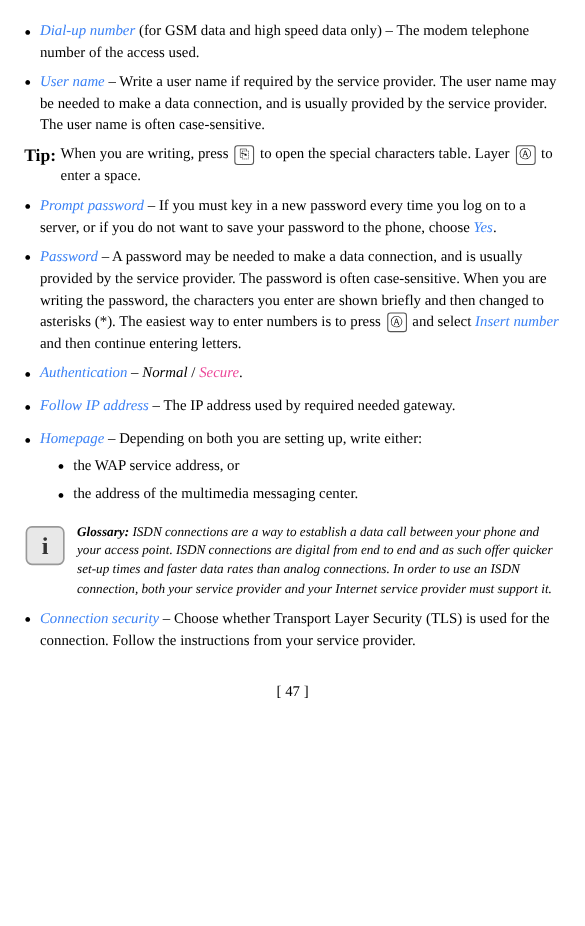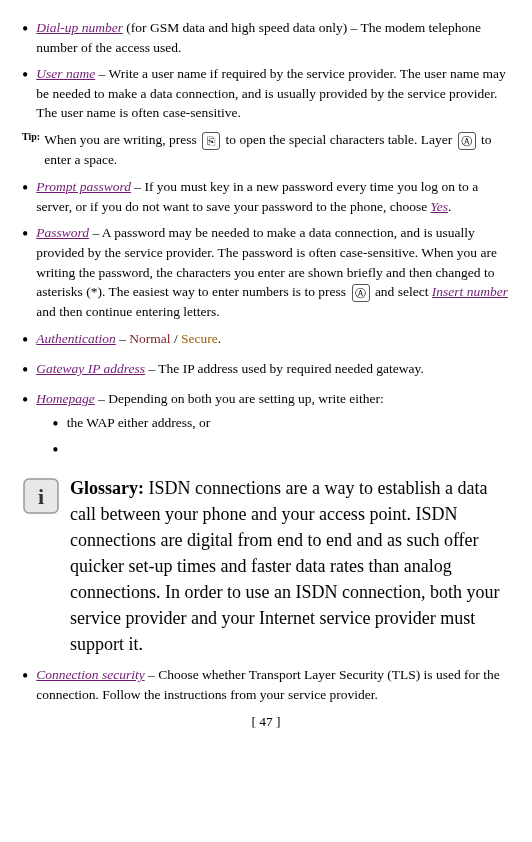--- a/index.html
+++ b/index.html
@@ -31,34 +31,33 @@
       font-size: 18px;
       line-height: 1.3;
       margin-right: 8px;
       flex-shrink: 0;
       margin-top: 0px;
     }
     .item-text {
       flex: 1;
     }
     .link {
-      color: #701a75;
+      color: #3b82f6;
       font-style: italic;
-      text-decoration: underline;
     }
     .tip-row {
       display: flex;
       flex-direction: row;
       align-items: flex-start;
       margin-bottom: 8px;
       margin-top: 2px;
     }
     .tip-label {
       font-weight: bold;
-      font-size: 10px;
+      font-size: 16px;
       margin-right: 4px;
       flex-shrink: 0;
     }
     .tip-text {
       flex: 1;
       font-size: 13.5px;
     }
     .kbd-icon {
       display: inline-block;
       width: 18px;
@@ -80,21 +79,22 @@
     }
     .glossary-icon {
       width: 38px;
       height: 38px;
       flex-shrink: 0;
       margin-right: 10px;
       margin-top: 2px;
     }
     .glossary-text {
       flex: 1;
-      font-size: 18px;
+      font-size: 12px;
+      font-style: italic;
     }
     .glossary-text strong {
       font-weight: bold;
     }
     .sub-list {
       list-style: none;
       padding: 0;
       margin: 4px 0 4px 16px;
     }
     .sub-list li {
@@ -104,26 +104,26 @@
       margin-bottom: 3px;
     }
     .sub-bullet {
       font-size: 18px;
       line-height: 1.3;
       margin-right: 8px;
       flex-shrink: 0;
     }
     .page-footer {
       text-align: center;
-      margin-top: 8px;
+      margin-top: 28px;
       font-size: 13.5px;
     }
-    .auth-normal { color: #7f1d1d; }
+    .auth-normal { color: #000000; font-style: italic; }
     .auth-slash { color: #000; font-style: normal; }
-    .auth-secure { color: #a16207; }
+    .auth-secure { color: #ec4899; font-style: italic; }
   </style>
 </head>
 <body>
 
 <div class="page-content">
 
   <ul class="main-list">
     <li>
       <span class="bullet">•</span>
       <span class="item-text">
@@ -166,34 +166,35 @@
     </li>
     <li>
       <span class="bullet">•</span>
       <span class="item-text">
         <span class="link">Authentication</span><span> – </span><span class="auth-normal">Normal</span><span class="auth-slash"> / </span><span class="auth-secure">Secure</span><span>.</span>
       </span>
     </li>
     <li>
       <span class="bullet">•</span>
       <span class="item-text">
-        <span class="link">Gateway IP address</span><span> – The IP address used by required needed gateway.</span>
+        <span class="link">Follow IP address</span><span> – The IP address used by required needed gateway.</span>
       </span>
     </li>
     <li>
       <span class="bullet">•</span>
       <span class="item-text">
         <span class="link">Homepage</span><span> – Depending on both you are setting up, write either:</span>
         <ul class="sub-list">
           <li>
             <span class="sub-bullet">•</span>
-            <span>the WAP either address, or</span>
+            <span>the WAP service address, or</span>
           </li>
           <li>
             <span class="sub-bullet">•</span>
+            <span>the address of the multimedia messaging center.</span>
           </li>
         </ul>
       </span>
     </li>
   </ul>
 
   <div class="glossary-row">
     <svg class="glossary-icon" viewBox="0 0 38 38" xmlns="http://www.w3.org/2000/svg">
       <rect x="2" y="2" width="34" height="34" rx="5" ry="5" fill="#e8e8e8" stroke="#999" stroke-width="1.5"></rect>
       <text x="19" y="27" text-anchor="middle" font-size="22" font-family="serif" font-weight="bold" fill="#333">i</text>

